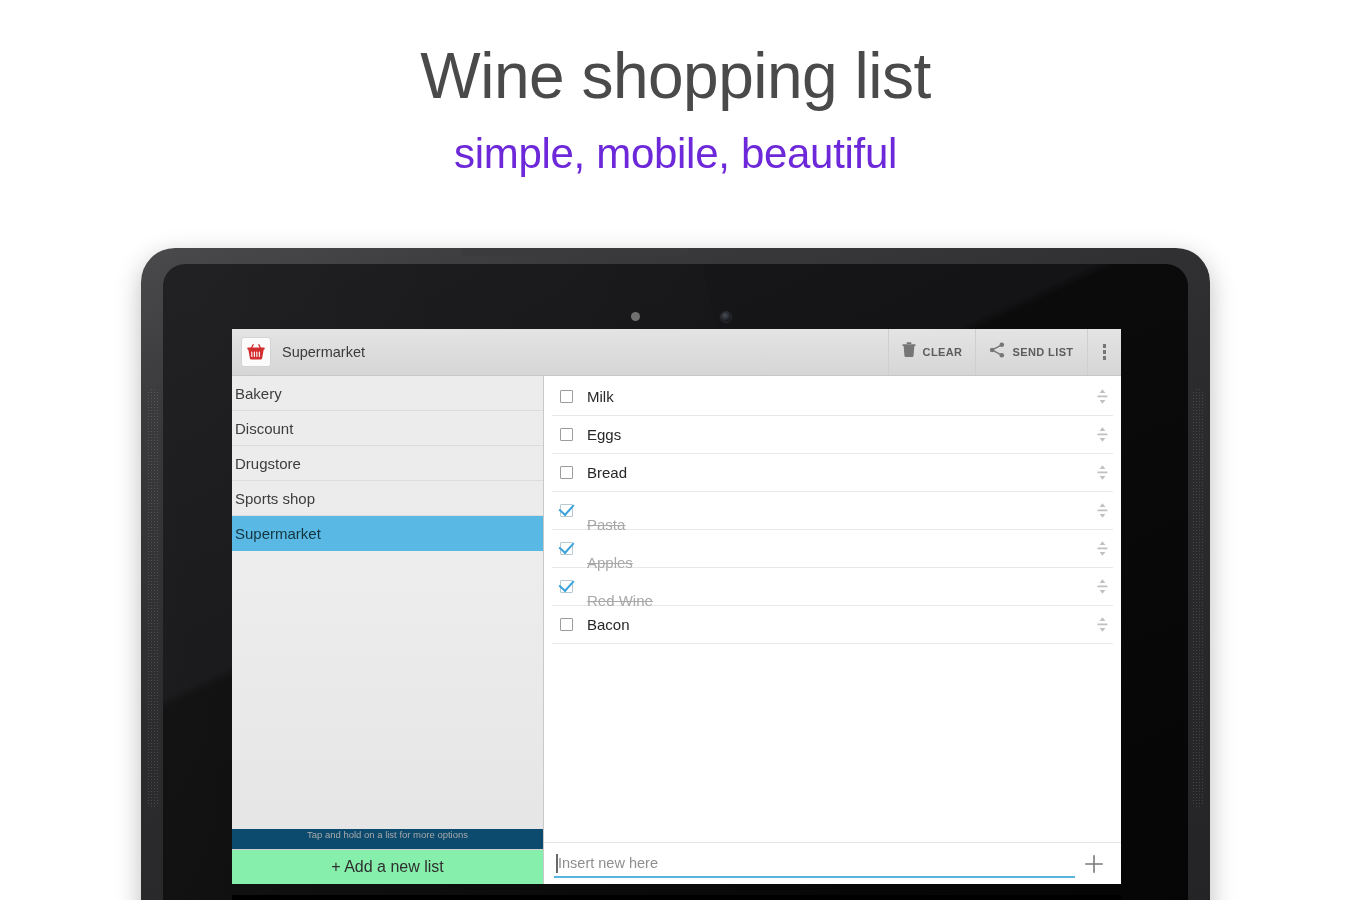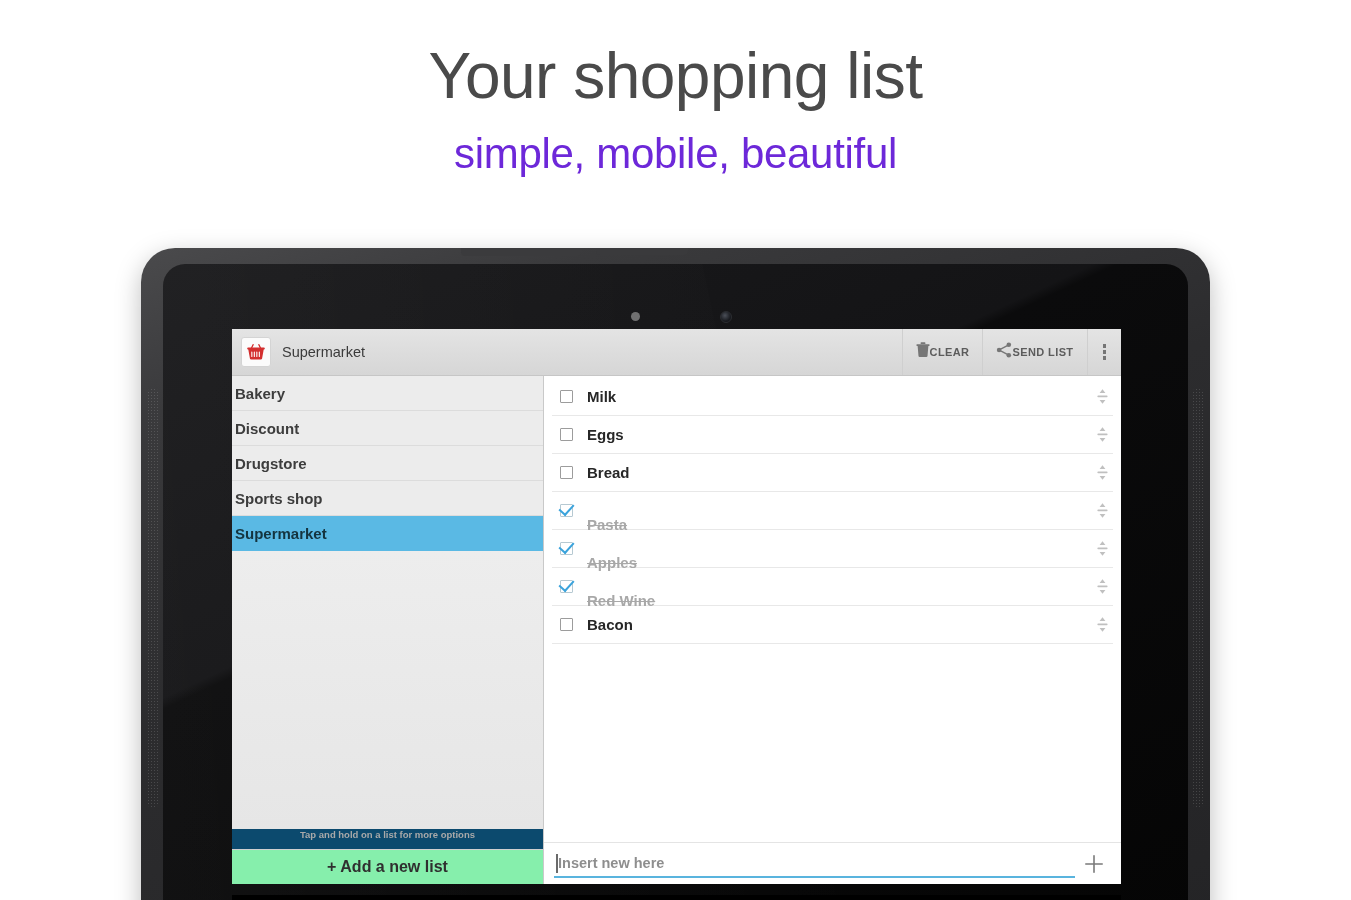--- a/index.html
+++ b/index.html
@@ -146,21 +146,21 @@
   }
   .app-title {
     font-size: 14.5px;
     color: #3b3b3b;
     margin-left: 11px;
     white-space: nowrap;
   }
   .ab-spacer { flex: 1 1 auto; }
   .ab-actions { display: flex; align-items: center; height: 100%; }
   .ab-btn {
-    display: flex; align-items: center; 
+    display: flex; align-items: center; gap: 7px;
     height: 100%;
     padding: 0 13px;
     border-left: 1px solid #cfcfcf;
     cursor: pointer;
   }
   .ab-btn-label {
     font-size: 11px;
     font-weight: bold;
     letter-spacing: .4px;
     color: #5c5c5c;
@@ -171,21 +171,21 @@
     padding: 0 15px;
     border-left: 1px solid #cfcfcf;
     cursor: pointer;
   }
   .ab-overflow i {
     display: block;
     width: 3.5px; height: 3.5px;
     background: #757575;
   }
 
-  .body-row { flex: 1 1 auto; display: flex; min-height: 0; font-weight: bold; }
+  .body-row { flex: 1 1 auto; display: flex; min-height: 0; }
 
   
   .sidebar {
     width: 312px;
     background: #ececec;
     border-right: 1px solid #c9c9c9;
     display: flex;
     flex-direction: column;
     flex: 0 0 auto;
   }
@@ -334,21 +334,21 @@
     display: flex;
     align-items: center;
     padding: 0 12px 0 18px;
   }
   .nav-spacer { flex: 1 1 auto; }
 </style>
 </head>
 <body>
 
 <div class="promo">
-  <div class="promo-title">Your shopping list</div>
+  <div class="promo-title">Wine shopping list</div>
   <div class="promo-sub">simple, mobile, beautiful</div>
 </div>
 
 <div class="device">
   <div class="device-nub"></div>
   <div class="device-nub2"></div>
 
   <div class="glass">
     <div class="sensor"></div>
     <div class="camera"></div>

